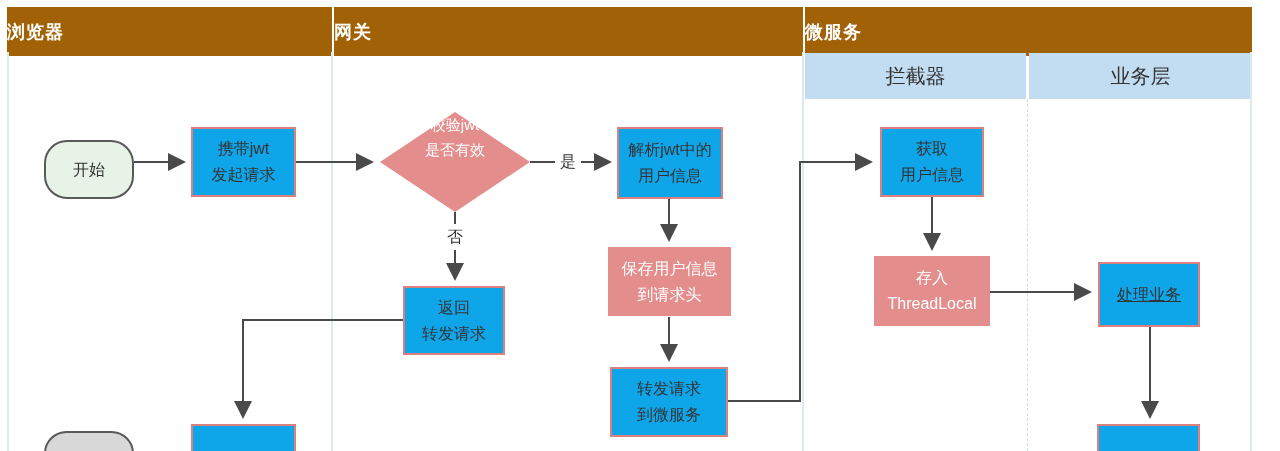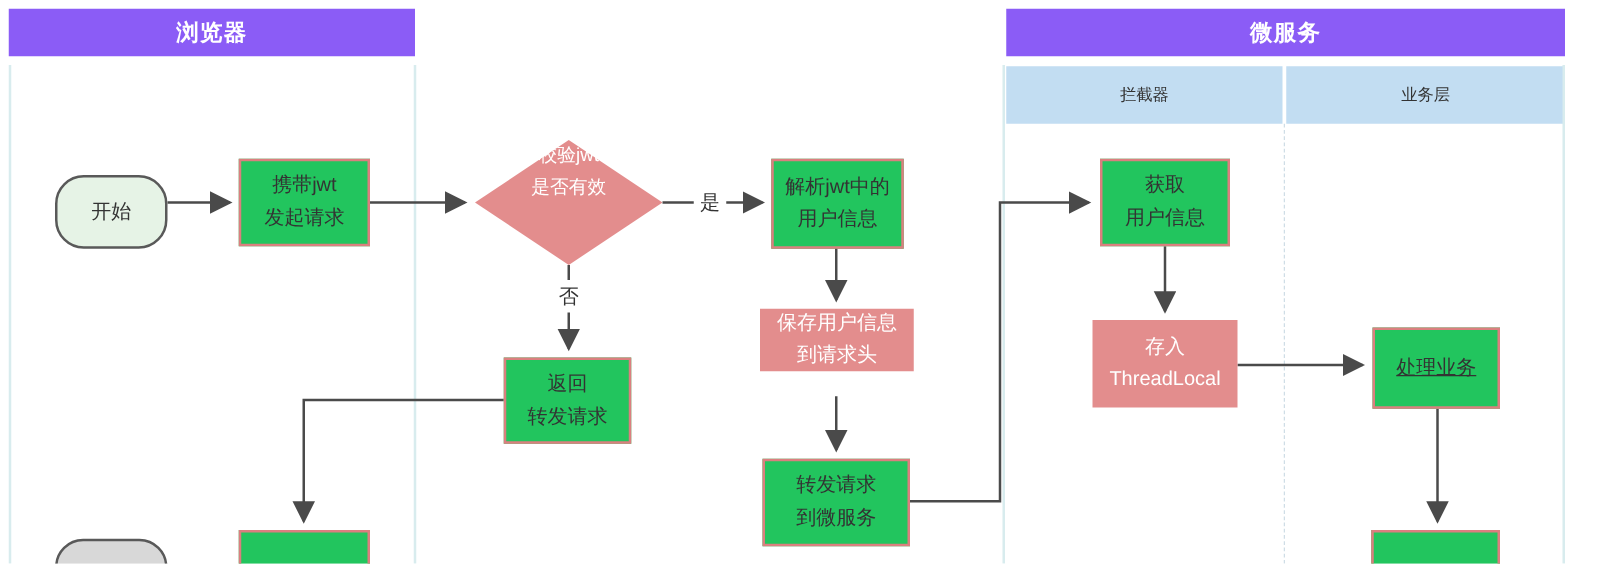--- a/index.html
+++ b/index.html
@@ -2,36 +2,36 @@
 <html><head>
 <meta charset="utf-8">
 <style>
   html,body{margin:0;padding:0;background:#fff;}
   .canvas{
     position:relative;width:1280px;height:451px;overflow:hidden;
     font-family:"Liberation Sans","DejaVu Sans",sans-serif;background:#fff;
   }
   
   .lane-header{
-    position:absolute;top:7px;height:38px;background:#8b5cf6;color:#fff;
-    display:flex;align-items:center;justify-content:center;
+    position:absolute;top:7px;height:49px;background:#a16207;color:#fff;
+    display:flex;align-items:center;
     font-size:18px;font-weight:bold;letter-spacing:1px;
   }
   .sub-header{
     position:absolute;top:53px;height:46px;background:#C2DDF2;color:#333;
-    display:flex;align-items:center;justify-content:center;font-size:13px;
+    display:flex;align-items:center;justify-content:center;font-size:20px;
   }
   
   .vline{position:absolute;width:2px;background:#D8ECEE;}
   .vline-dashed{position:absolute;width:0;border-left:1px dashed #CFDDE6;}
   
   .node{
     position:absolute;display:flex;flex-direction:column;align-items:center;
     justify-content:center;text-align:center;font-size:16px;color:#333;
-    line-height:26px;box-sizing:border-box;background:#22c55e;
+    line-height:26px;box-sizing:border-box;background:#0ea5e9;
   }
   .rbox{border:2px solid #DB7F7F;}
   .pink{background:#E38D8D;color:#fff;border:none;}
   .stadium{border:2px solid #595959;border-radius:23px;}
   .start{background:#E6F3E6;}
   .end{background:#D8D8D8;}
   .diamond-wrap{position:absolute;display:flex;justify-content:center;}
   .diamond{
     position:absolute;inset:0;background:#E38D8D;
     clip-path:polygon(50% 0,100% 50%,50% 100%,0 50%);
@@ -47,20 +47,23 @@
   .svg-layer{position:absolute;left:0;top:0;z-index:1;}
   .node,.diamond-wrap{z-index:2;}
 </style>
 </head>
 <body>
 
 <div class="canvas">
 
   <div class="lane-header" style="left:7px;width:325px;">
     <span>浏览器</span>
+  </div>
+  <div class="lane-header" style="left:334px;width:469px;">
+    <span>网关</span>
   </div>
   <div class="lane-header" style="left:805px;width:447px;font-family:Liberation Serif, serif;">
     <span>微服务</span>
   </div>
 
   <div class="sub-header" style="left:805px;width:221px;">
     <span>拦截器</span>
   </div>
   <div class="sub-header" style="left:1029px;width:223px;">
     <span>业务层</span>
@@ -115,21 +118,21 @@
       <div>校验jwt</div>
       <div>是否有效</div>
     </div>
   </div>
 
   <div class="node rbox" style="left:617px;top:127px;width:106px;height:72px;">
     <span>解析jwt中的</span>
     <span>用户信息</span>
   </div>
 
-  <div class="node pink" style="left:608px;top:247px;width:123px;height:50px;align-items:center;">
+  <div class="node pink" style="left:608px;top:247px;width:123px;height:69px;align-items:center;">
     <span>保存用户信息</span>
     <span>到请求头</span>
   </div>
 
   <div class="node rbox" style="left:610px;top:367px;width:118px;height:70px;">
     <span>转发请求</span>
     <span>到微服务</span>
   </div>
 
   <div class="node rbox" style="left:403px;top:286px;width:102px;height:69px;">

